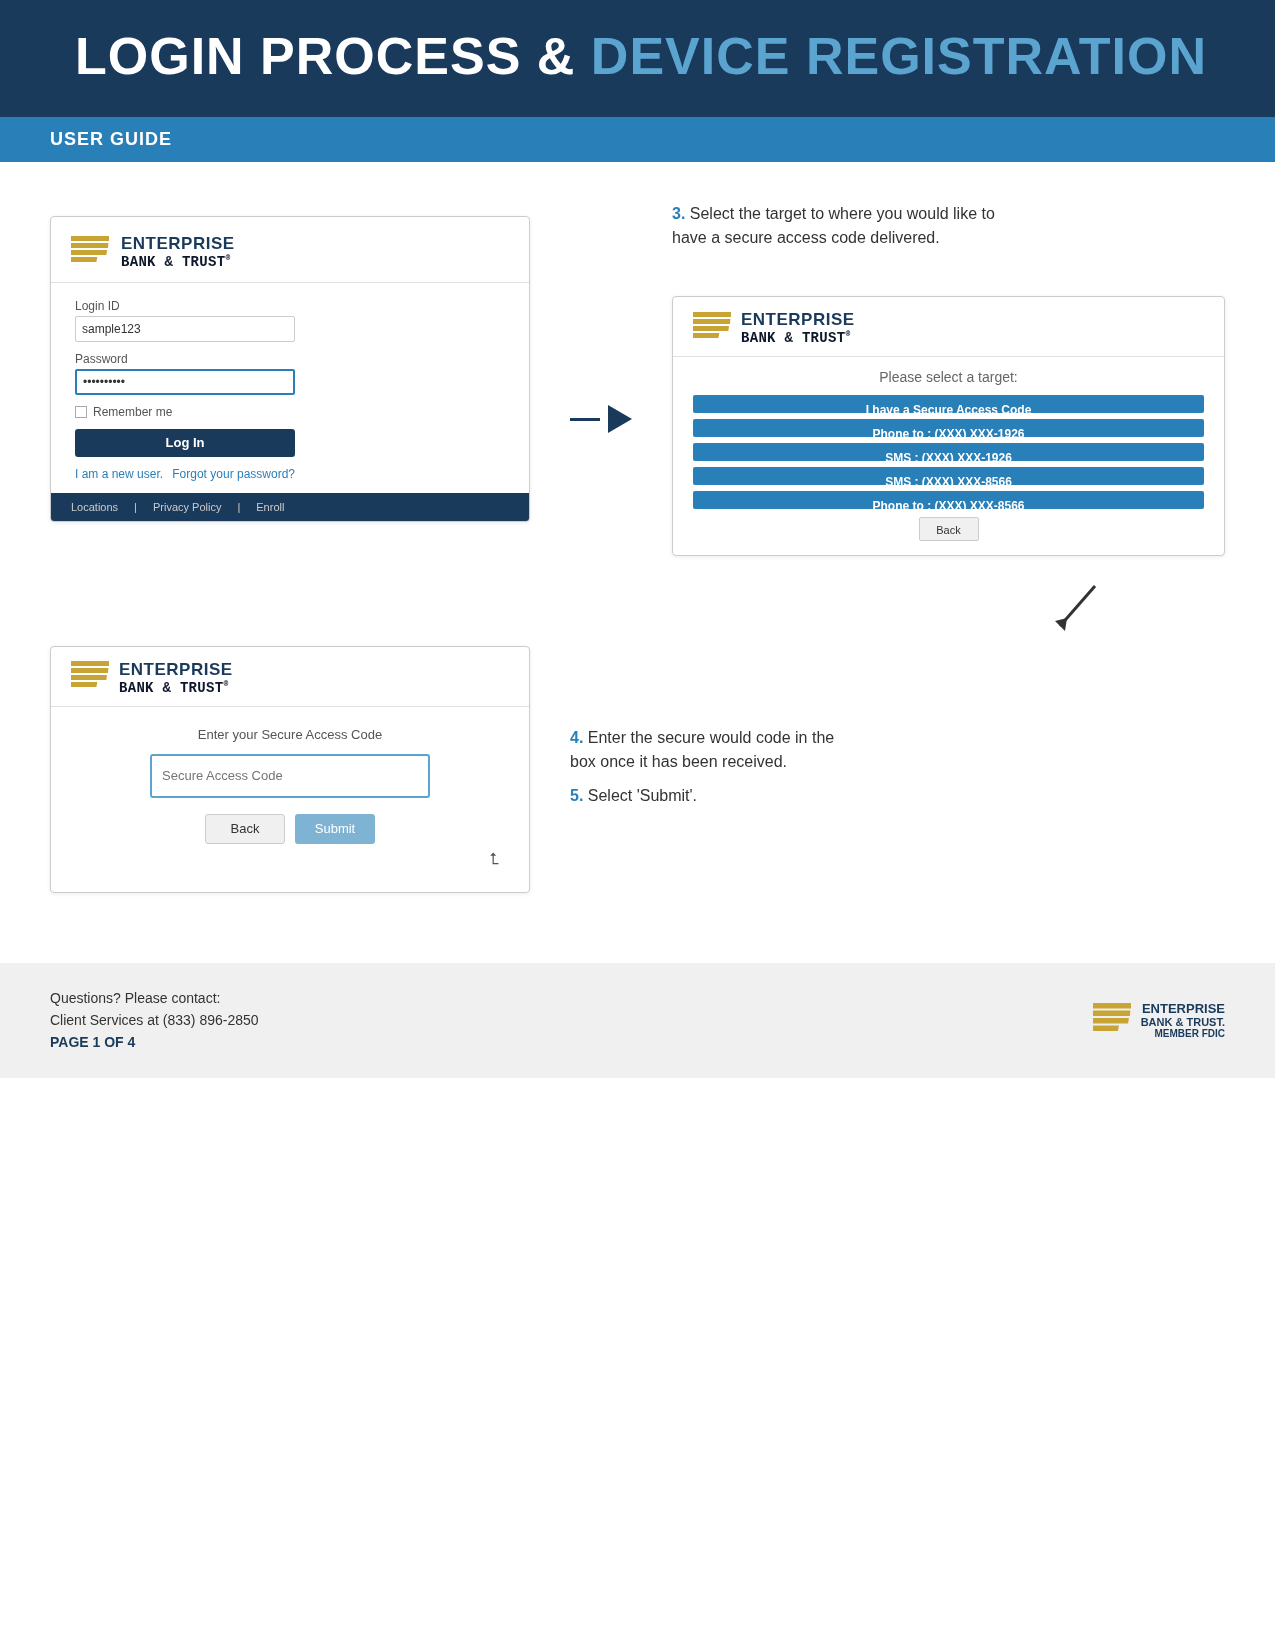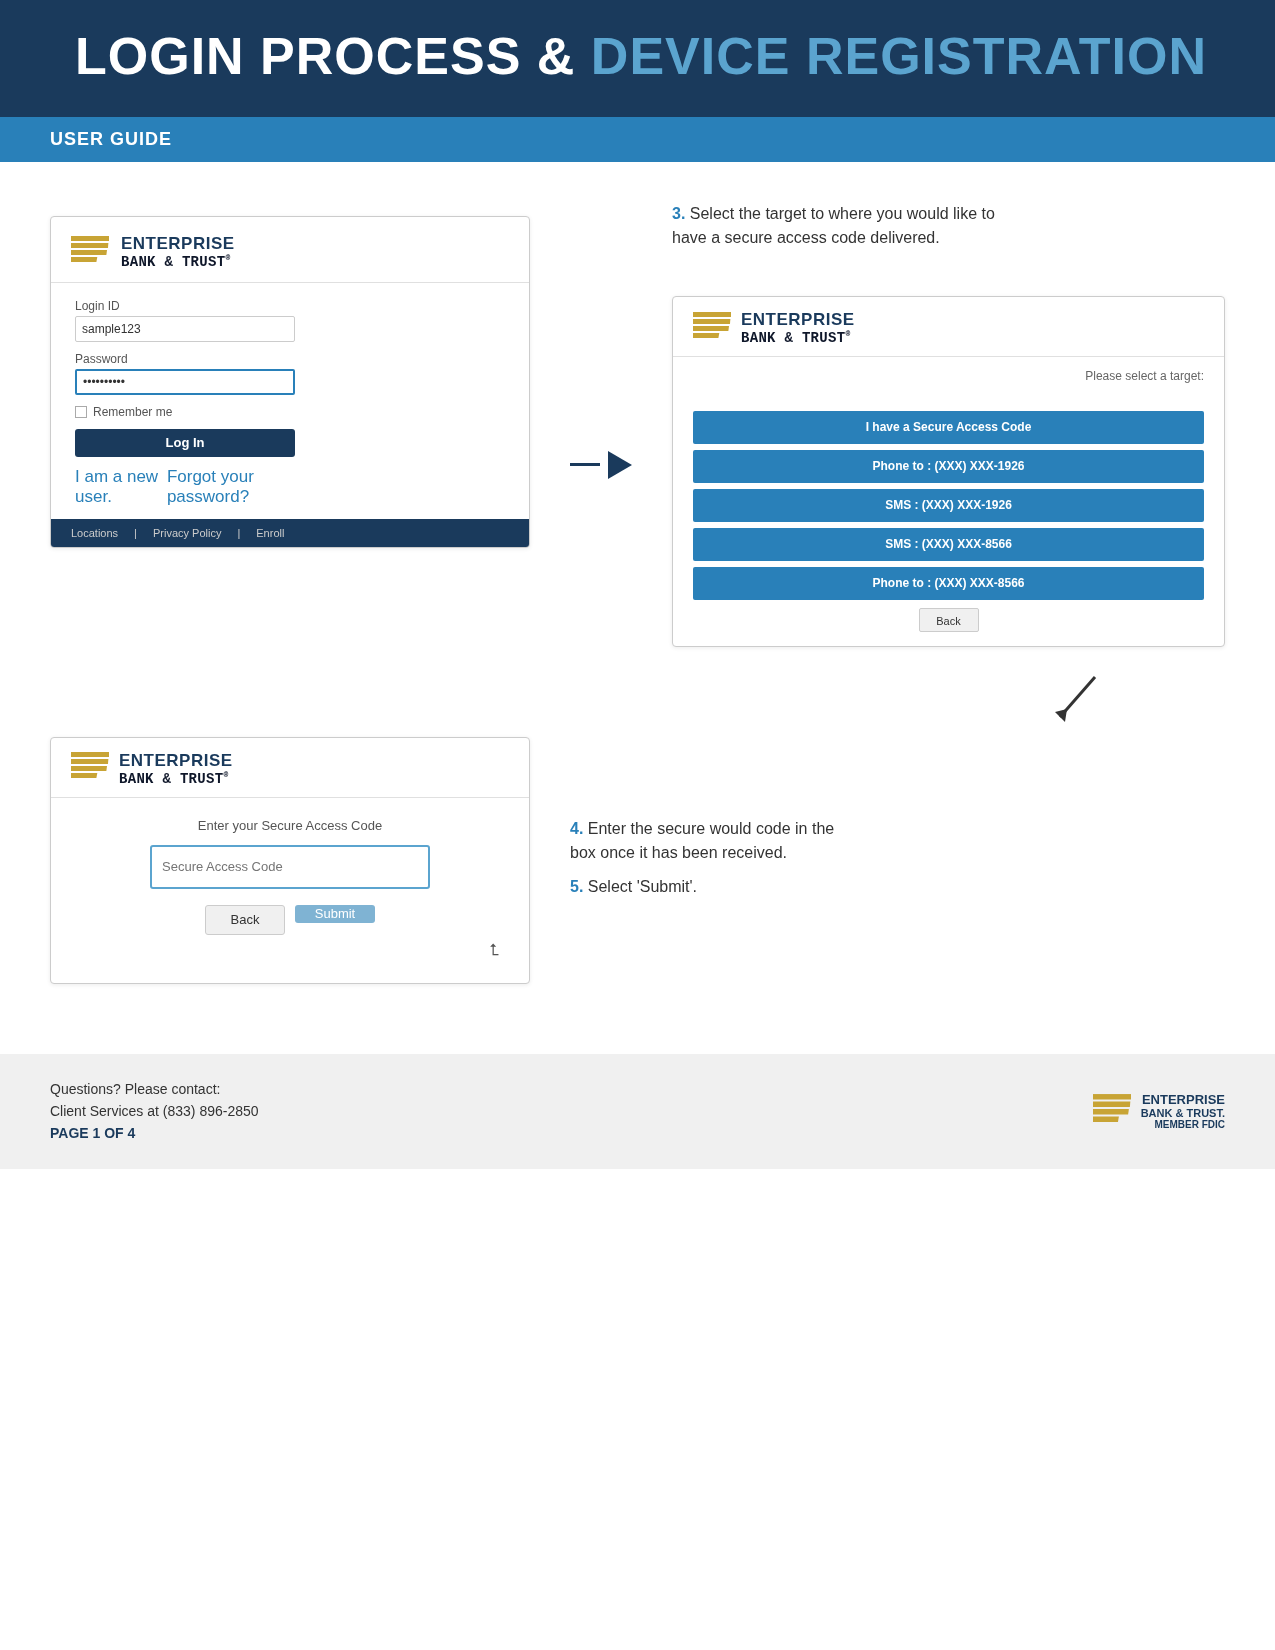--- a/index.html
+++ b/index.html
@@ -163,21 +163,21 @@
       display: block;
       margin-bottom: 10px;
     }
     .login-links-row {
       display: flex;
       justify-content: space-between;
       width: 220px;
       margin-bottom: 12px;
     }
     .login-link {
-      font-size: 17px;
+      font-size: 12px;
       color: #2980b9;
       text-decoration: none;
     }
     .browser-footer {
       background: #1a3a5c;
       padding: 8px 20px;
       display: flex;
       gap: 16px;
       align-items: center;
     }
@@ -218,29 +218,29 @@
       border-radius: 4px;
       overflow: hidden;
       background: #fff;
       margin-top: 46px;
       box-shadow: 0 1px 4px rgba(0,0,0,0.08);
     }
     .target-form-area {
       padding: 12px 20px 14px 20px;
     }
     .target-please {
-      font-size: 12px;
+      font-size: 14px;
       color: #666;
-      text-align: right;
-      margin-bottom: 28px;
+      text-align: center;
+      margin-bottom: 10px;
     }
     .target-btn {
       display: block;
       width: 100%;
-      height: 33px;
+      height: 18px;
       background: #2980b9;
       color: #fff;
       font-size: 12px;
       font-weight: 600;
       border: none;
       border-radius: 2px;
       cursor: pointer;
       margin-bottom: 6px;
       text-align: center;
       line-height: 30px;
@@ -313,21 +313,21 @@
       height: 30px;
       background: #f0f0f0;
       color: #333;
       font-size: 13px;
       border: 1px solid #ccc;
       border-radius: 3px;
       cursor: pointer;
     }
     .sac-submit-btn {
       width: 80px;
-      height: 18px;
+      height: 30px;
       background: #7fb3d3;
       color: #fff;
       font-size: 13px;
       border: none;
       border-radius: 3px;
       cursor: pointer;
     }
 
     
     .diagonal-arrow {

